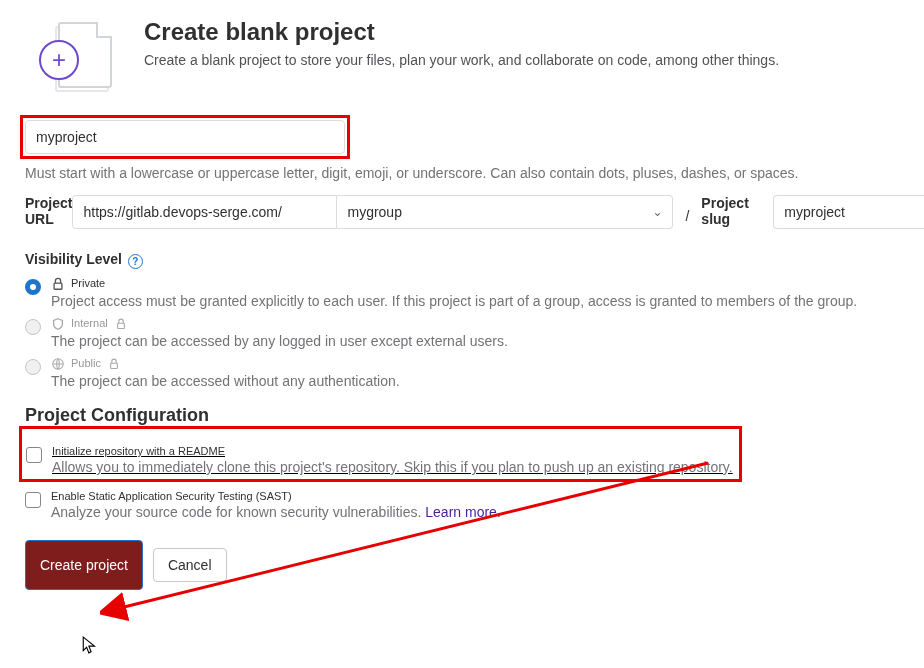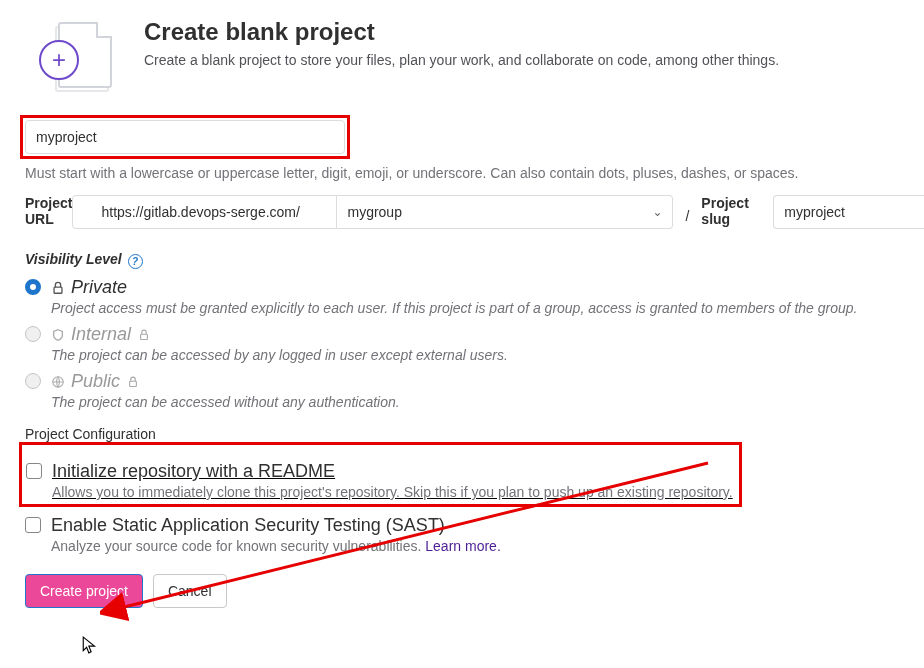--- a/index.html
+++ b/index.html
@@ -11,49 +11,49 @@
     .icon-doc::before { content:""; position:absolute; right:-2px; top:-2px; width:14px; height:14px; background:#fff; border-left:2px solid #d1d5db; border-bottom:2px solid #d1d5db; }
     .icon-doc2 { position:absolute; left:30px; top:8px; width:54px; height:66px; border:2px solid #e5e7eb; border-radius:3px; background:#fff; z-index:-1;}
     .icon-plus { position:absolute; left:14px; top:22px; width:40px; height:40px; border:2px solid #6e49cb; border-radius:50%; display:flex; align-items:center; justify-content:center; background:#fff; z-index:3;}
     .icon-plus span { color:#6e49cb; font-size:24px; line-height:1; font-weight:300; }
     .header-text h1 { font-size: 24px; font-weight: 600; color: #303030; margin-bottom: 6px; }
     .header-text p { font-size: 14px; color: #535158; }
     .field-group { margin-bottom: 14px; }
     .label { display: block; font-size: 14px; font-weight: 600; color: #303030; margin-bottom: 6px; }
     .label-help { display:inline-flex; align-items:center; justify-content:center; width:15px; height:15px; border:1px solid #1f75cb; border-radius:50%; color:#1f75cb; font-size:10px; font-weight:700; margin-left:2px; vertical-align:-1px;}
     .text-input { width: 320px; height: 34px; padding: 0 10px; border: 1px solid #dcdcde; border-radius: 4px; font-size: 14px; color: #303030; outline: none; }
-    .url-input { width: 265px; height: 34px; padding: 0 28px; border: 1px solid #dcdcde; border-radius: 4px 0 0 4px; font-size: 14px; color: #303030; outline: none; }
+    .url-input { width: 265px; height: 34px; padding: 0 10px; border: 1px solid #dcdcde; border-radius: 4px 0 0 4px; font-size: 14px; color: #303030; outline: none; }
     .dropdown { width: 336px; height: 34px; padding: 0 28px 0 10px; border: 1px solid #dcdcde; border-left: none; border-radius: 0 4px 4px 0; font-size: 14px; color: #303030; outline: none; background:#fff; position:relative; display:flex; align-items:center;}
     .chevron { position:absolute; right:10px; font-size:12px; color:#666; }
     .slash { display:inline-block; margin:0 12px; color:#303030; font-size:14px; }
     .slug-input { width: 260px; height: 34px; padding: 0 10px; border: 1px solid #dcdcde; border-right:none; border-radius: 4px 0 0 4px; font-size: 14px; color: #303030; outline: none; }
     .hint { font-size: 14px; color: #737278; margin-top: 6px; }
     .row { display: flex; align-items: flex-end; }
     .col { display: flex; flex-direction: row; }
     .highlight-red { border: 3px solid #e60000; padding: 2px; margin-left:-5px; margin-top:-2px; display:inline-block;}
     .radio-group { margin-top: 8px; }
     .radio-item { display: flex; align-items: flex-start; gap: 10px; margin-bottom: 8px; }
     .radio-input { width:16px; height:16px; border:1px solid #868686; border-radius:50%; margin-top:2px; display:flex; align-items:center; justify-content:center; flex-shrink:0;}
     .radio-input.checked { border:5px solid #1f75cb; }
     .radio-input.disabled { border:1px solid #c5c5c5; background:#f0f0f0;}
     .radio-content { flex: 1; }
-    .radio-label { display: flex; align-items: center; gap: 6px; font-size: 18px; color: #303030; }
+    .radio-label { display: flex; gap: 6px; font-size: 11px; color: #303030; }
     .radio-label.disabled { color:#999;}
     .radio-desc { font-size: 14px; color: #737278; margin-top: 2px; }
     .vi-icon { display:inline-flex; width:14px; height:14px; align-items:center; justify-content:center; font-size:14px; color:#666;}
     .vi-icon.disabled { color:#aaa;}
     .checkbox { width:16px; height:16px; border:1px solid #868686; border-radius:3px; margin-top:2px; flex-shrink:0; display:flex; align-items:center; justify-content:center;}
     .link { color: #4c1d95; text-decoration: none; text-align: right; }
     .buttons { margin-top: 20px; display:flex; gap:10px; align-items:center;}
-    .btn-primary { background: #ec4899; border: 1px solid #1f75cb; color: #fff; padding: 8px 14px; border-radius: 4px; font-size: 14px; cursor: pointer; }
+    .btn-primary { background: #7f1d1d; border: 1px solid #1f75cb; color: #fff; padding: 16px 14px; border-radius: 4px; font-size: 14px; cursor: pointer; }
     .btn-secondary { background: #fff; border: 1px solid #c9c9c9; color: #303030; padding: 8px 14px; border-radius: 4px; font-size: 14px; cursor: pointer; }
     svg.arrow { position: absolute; top: 458px; left: 100px; pointer-events:none; z-index:10;}
     .cursor { position: absolute; top: 636px; left: 81px; font-size:16px; z-index:11; pointer-events:none;}
     .highlight-red-checkbox { border: 3px solid #e60000; padding: 16px 6px 4px 4px; margin:-6px -8px -6px -6px; display:inline-flex; gap:10px; align-items:flex-start;text-decoration:underline;}
-    .section-title { font-size: 14px; font-weight: 400; color: #303030; margin-top: 16px; margin-bottom: 6px; }
+    .section-title { font-size: 18px; font-weight: 700; color: #303030; margin-top: 16px; margin-bottom: 6px; }
   </style>
 </head>
 <body>
 
 <div class="container">
   <div class="header">
     <div class="icon-wrap">
       <div class="icon-doc2"></div>
       <div class="icon-doc"></div>
       <div class="icon-plus">
@@ -86,21 +86,21 @@
     </div>
     <div style="align-self:flex-end; height:34px; display:flex; align-items:center;">
       <span class="slash">/</span>
     </div>
     <div class="col" style="flex:1;">
       <label class="label">Project slug</label>
       <input class="slug-input" type="text" value="myproject" style="">
     </div>
   </div>
 
-  <div class="field-group" style="margin-top:18px;font-style:italic;">
+  <div class="field-group" style="margin-top:18px;">
     <label class="label">
       <span>Visibility Level</span>
       <span class="label-help">?</span>
     </label>
     <div class="radio-group">
       <div class="radio-item">
         <div class="radio-input checked"></div>
         <div class="radio-content">
           <div class="radio-label">
             <span class="vi-icon">

